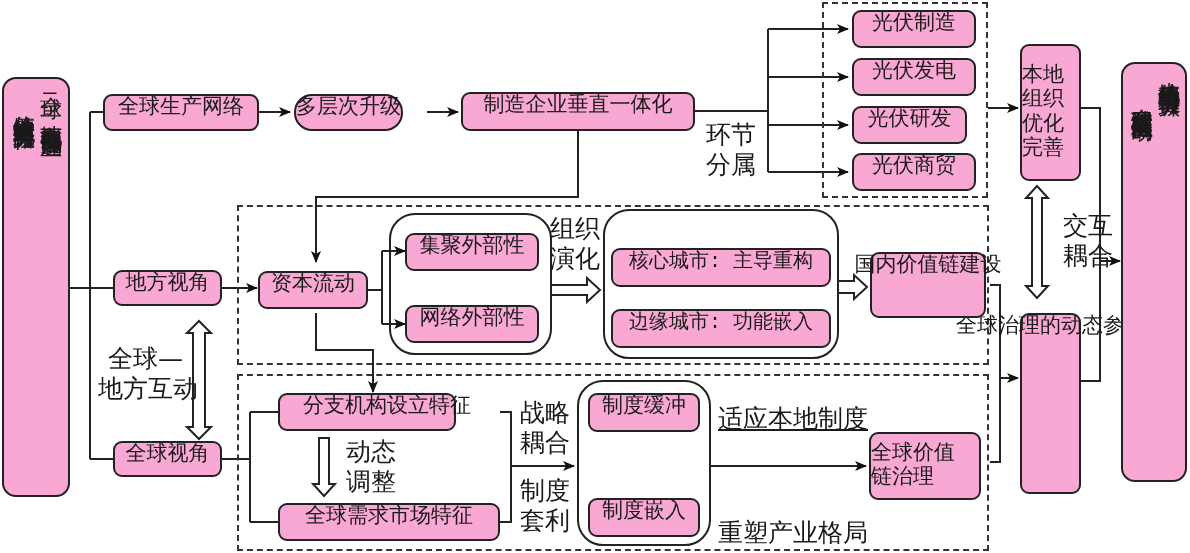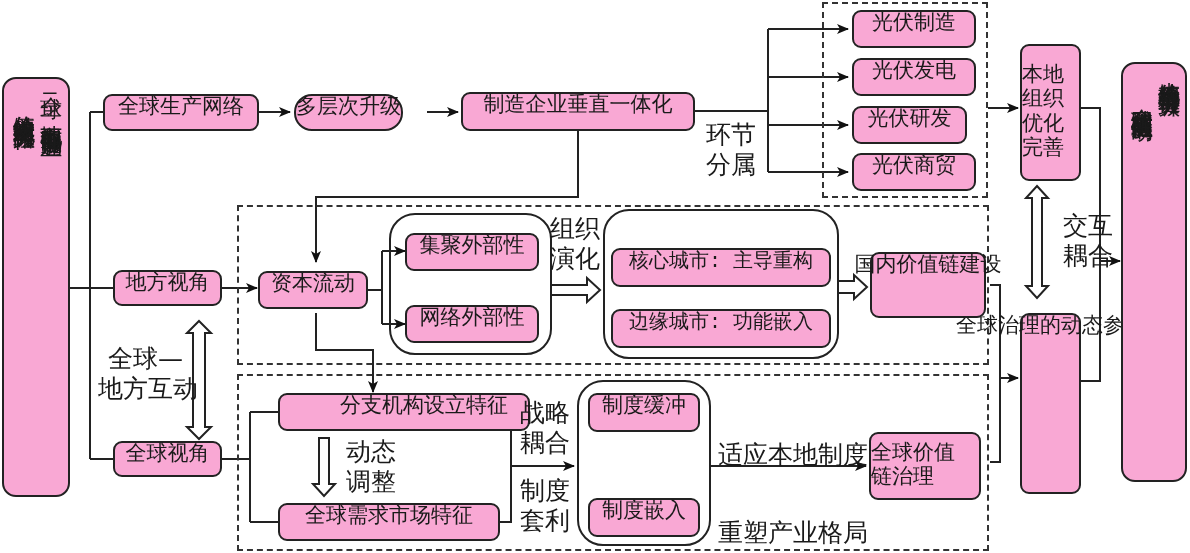--- a/index.html
+++ b/index.html
@@ -177,21 +177,21 @@
   <span>核心城市: 主导重构</span>
 </div>
 <div class="box small" style="left:611px;top:309px;width:220px;height:39px;">
   <span>边缘城市: 功能嵌入</span>
 </div>
 <div class="box" style="left:870px;top:252px;width:116px;height:66px;flex-direction:row;">
   <span>国内价值</span>
   <span>链建设</span>
 </div>
 
-<div class="box" style="left:278px;top:393px;width:252px;height:38px;padding-left:40px;">
+<div class="box" style="left:278px;top:393px;width:178px;height:38px;padding-left:40px;">
   <span>分支机构设立特征</span>
 </div>
 <div class="lbl" style="left:346px;top:437px;">
   <div>动态</div>
   <div>调整</div>
 </div>
 <div class="box" style="left:278px;top:503px;width:222px;height:38px;">
   <span>全球需求市场特征</span>
 </div>
 <div class="lbl" style="left:520px;top:398px;">
@@ -202,20 +202,20 @@
   <div>制度</div>
   <div>套利</div>
 </div>
 <div class="grp" style="left:577px;top:380px;width:134px;height:166px;"></div>
 <div class="box" style="left:588px;top:393px;width:112px;height:39px;">
   <span>制度缓冲</span>
 </div>
 <div class="box" style="left:588px;top:498px;width:112px;height:39px;">
   <span>制度嵌入</span>
 </div>
-<div class="lbl" style="left:718px;top:440px;">适应本地制度</div>
+<div class="lbl" style="left:718px;top:404px;text-decoration:underline;">适应本地制度</div>
 <div class="lbl" style="left:718px;top:482px;margin-top:36px;">重塑产业格局</div>
 <div class="box" style="left:869px;top:432px;width:112px;height:68px;flex-direction:column;">
   <span>全球价值</span>
   <span>链治理</span>
 </div>
 
 </div>
 
 </body></html>

